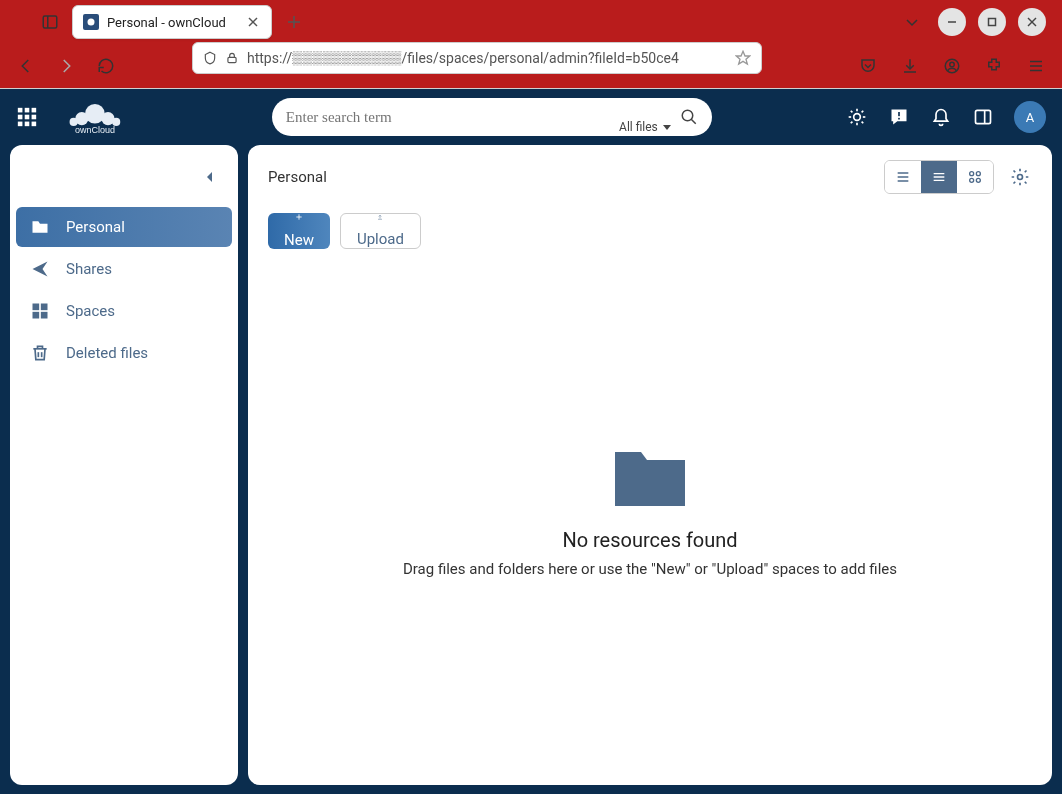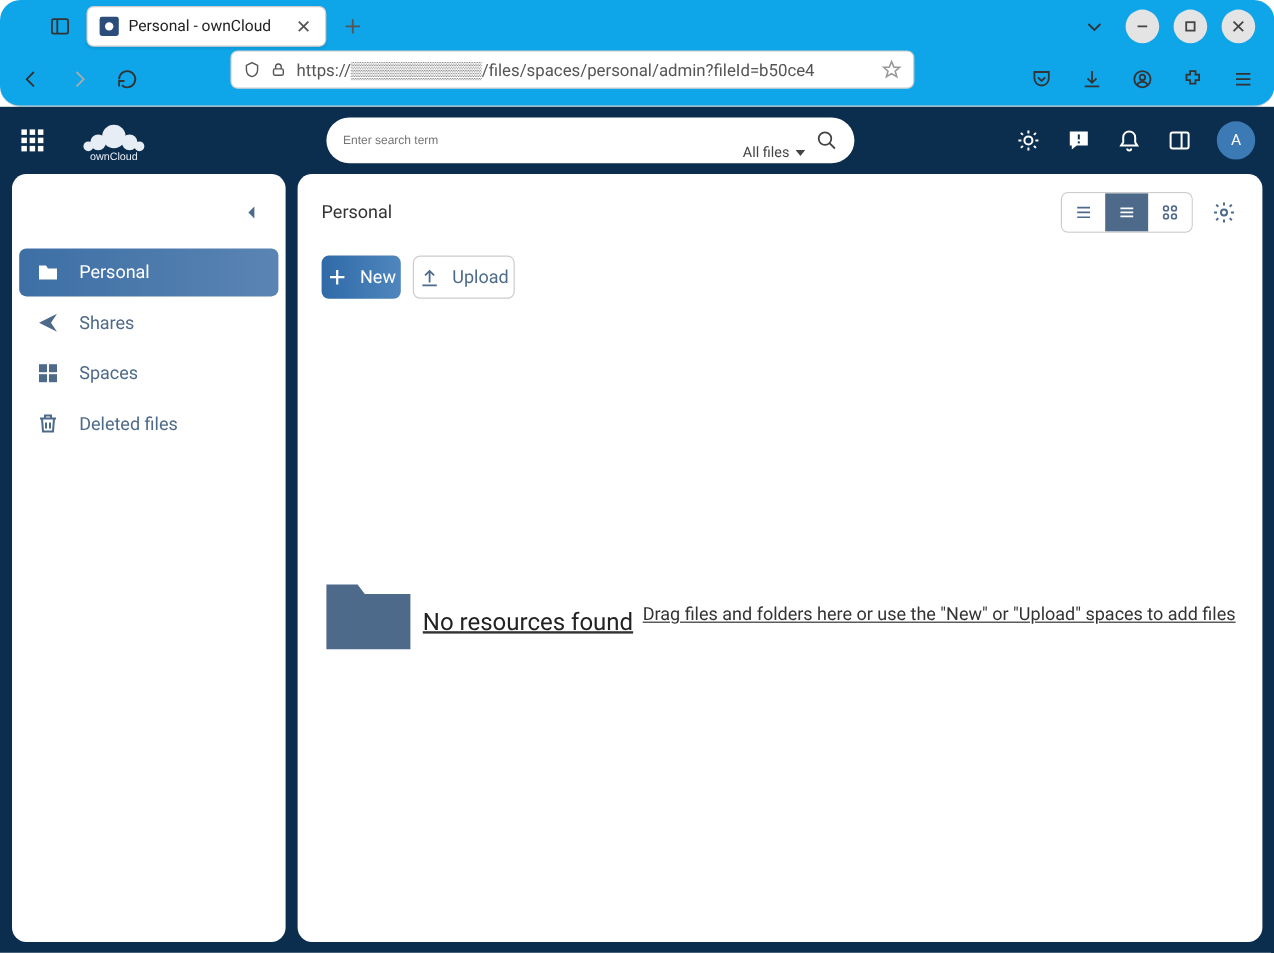--- a/index.html
+++ b/index.html
@@ -1,19 +1,19 @@
 <!DOCTYPE html>
 <html><head>
 <meta charset="utf-8">
 <style>
 * { box-sizing: border-box; margin: 0; padding: 0; }
 body { font-family: -apple-system, BlinkMacSystemFont, "Segoe UI", Roboto, sans-serif; background: #fff; width: 1062px; height: 794px; overflow: hidden; }
 
 
-.browser-chrome { background: #0ea5e9; border-bottom: 1px solid #d0d0d0; border-radius: 17px; }
+.browser-chrome { background: #b91c1c; border-bottom: 1px solid #d0d0d0; }
 .tab-bar { display: flex; align-items: center; height: 44px; padding: 0 8px; gap: 8px; }
 .tab-spacer-left { width: 56px; display:flex; align-items:center; justify-content:flex-end; }
 .browser-tab { display: flex; align-items: center; background: #fff; border: 1px solid #ccc; border-radius: 6px; height: 34px; padding: 0 10px; gap: 8px; min-width: 200px; box-shadow: 0 1px 2px rgba(0,0,0,0.08);}
 .tab-favicon { width: 16px; height: 16px; background: #2a4d7a; border-radius: 2px; display:flex; align-items:center; justify-content:center;}
 .tab-title { font-size: 13px; color: #222; flex: 1; white-space: nowrap; overflow: hidden; }
 .tab-close { width: 16px; height: 16px; display:flex; align-items:center; justify-content:center; color:#555; cursor:pointer; }
 .new-tab { width: 28px; height: 28px; display:flex; align-items:center; justify-content:center; color:#555; cursor:pointer; border-radius:4px;}
 .tab-bar-right { margin-left: auto; display: flex; align-items: center; gap: 12px; padding-right: 8px;}
 .win-btn { width: 28px; height: 28px; border-radius: 50%; display:flex; align-items:center; justify-content:center; cursor:pointer; color:#444;}
 .win-btn.bg { background: #e4e4e4; }
@@ -29,21 +29,21 @@
 .nav-right { display:flex; align-items:center; gap: 14px; }
 
 
 .app { display: flex; flex-direction: column; height: calc(794px - 88px); }
 .topbar { background: #0b2d4e; height: 56px; display:flex; align-items:center; padding: 0 16px; gap: 16px; color:#fff; }
 .apps-grid { width: 24px; height:24px; cursor:pointer; }
 .logo { display:flex; align-items:flex-end; gap:2px; color:#eef; font-size:13px; }
 .logo-svg { height: 36px; }
 .search-wrap { margin-left: 120px; }
 .search { background: #fff; border-radius: 20px; height: 38px; width: 440px; display:flex; align-items:center; padding: 0 14px; gap: 8px; }
-.search input { border:none; outline:none; flex:1; font-size:10px; color:#333; background:transparent; }
+.search input { border:none; outline:none; flex:1; font-size:15px; color:#333; background:transparent;font-family:Liberation Serif, serif; }
 .search-filter { font-size: 12px; color: #444; display:flex; align-items:center; gap:4px; cursor:pointer;margin-top:19px; }
 .search-go { color:#444; cursor:pointer; }
 .topbar-right { margin-left:auto; display:flex; align-items:center; gap: 20px; }
 .topbar-icon { width:22px; height:22px; color:#fff; cursor:pointer; display:flex; align-items:center; justify-content:center;}
 .avatar { width:32px; height:32px; border-radius:50%; background:#3b7ab5; color:#fff; display:flex; align-items:center; justify-content:center; font-size:13px; cursor:pointer;}
 
 .app-body { flex:1; display:flex; background:#0b2d4e; padding: 0 10px 10px 10px; gap: 0; }
 .panel { background:#fff; border-radius: 12px; }
 .sidebar { width: 228px; display:flex; flex-direction:column; padding: 10px 6px; }
 .sidebar-collapse { align-self:flex-end; width:32px; height:32px; display:flex; align-items:center; justify-content:center; color:#4d6a8a; cursor:pointer; margin: 6px 6px 14px 0;}
@@ -55,25 +55,25 @@
 .main { flex:1; margin-left: 10px; display:flex; flex-direction:column; padding: 10px 16px; }
 .main-head { display:flex; align-items:center; height: 44px; }
 .breadcrumb { font-size:15px; color:#333; padding-left: 4px;}
 .main-head-right { margin-left:auto; display:flex; align-items:center; gap: 10px; }
 .view-toggle { display:flex; border:1px solid #ccc; border-radius:6px; overflow:hidden; }
 .view-btn { width:36px; height:32px; display:flex; align-items:center; justify-content:center; color:#4d6a8a; cursor:pointer; background:#fff;}
 .view-btn.active { background:#4d6a8a; color:#fff; }
 .settings-btn { width:32px; height:32px; display:flex; align-items:center; justify-content:center; color:#4d6a8a; cursor:pointer; }
 
 .action-row { display:flex; align-items:center; gap: 10px; margin: 14px 0 0 4px; }
-.btn { height:36px; border-radius:6px; display:flex; align-items:center; gap:10px; padding: 0 4px; font-size:15px; cursor:pointer; }
+.btn { height:36px; border-radius:6px; display:flex; align-items:center; gap:10px; padding: 0 16px; font-size:15px; cursor:pointer;flex-direction:column; }
 .btn.primary { background: linear-gradient(90deg, #2f6aa8 0%, #4f86bd 100%); color:#fff; }
 .btn.outline { background:#fff; border:1px solid #ccc; color:#4d6a8a;justify-content:space-between; }
 
-.empty { flex:1; display:flex; align-items:center; justify-content:center; gap: 8px; color:#333;text-decoration:underline; }
+.empty { flex:1; display:flex; flex-direction:column; align-items:center; justify-content:center; gap: 8px; color:#333; }
 .empty-folder-ico { width:74px; height:62px; }
 .empty-title { font-size:20px; color:#222; margin-top: 12px;}
 .empty-sub { font-size:15px; color:#333; }
 
 svg { display:block; }
 </style>
 </head>
 <body>
 
 <div class="browser-chrome">

